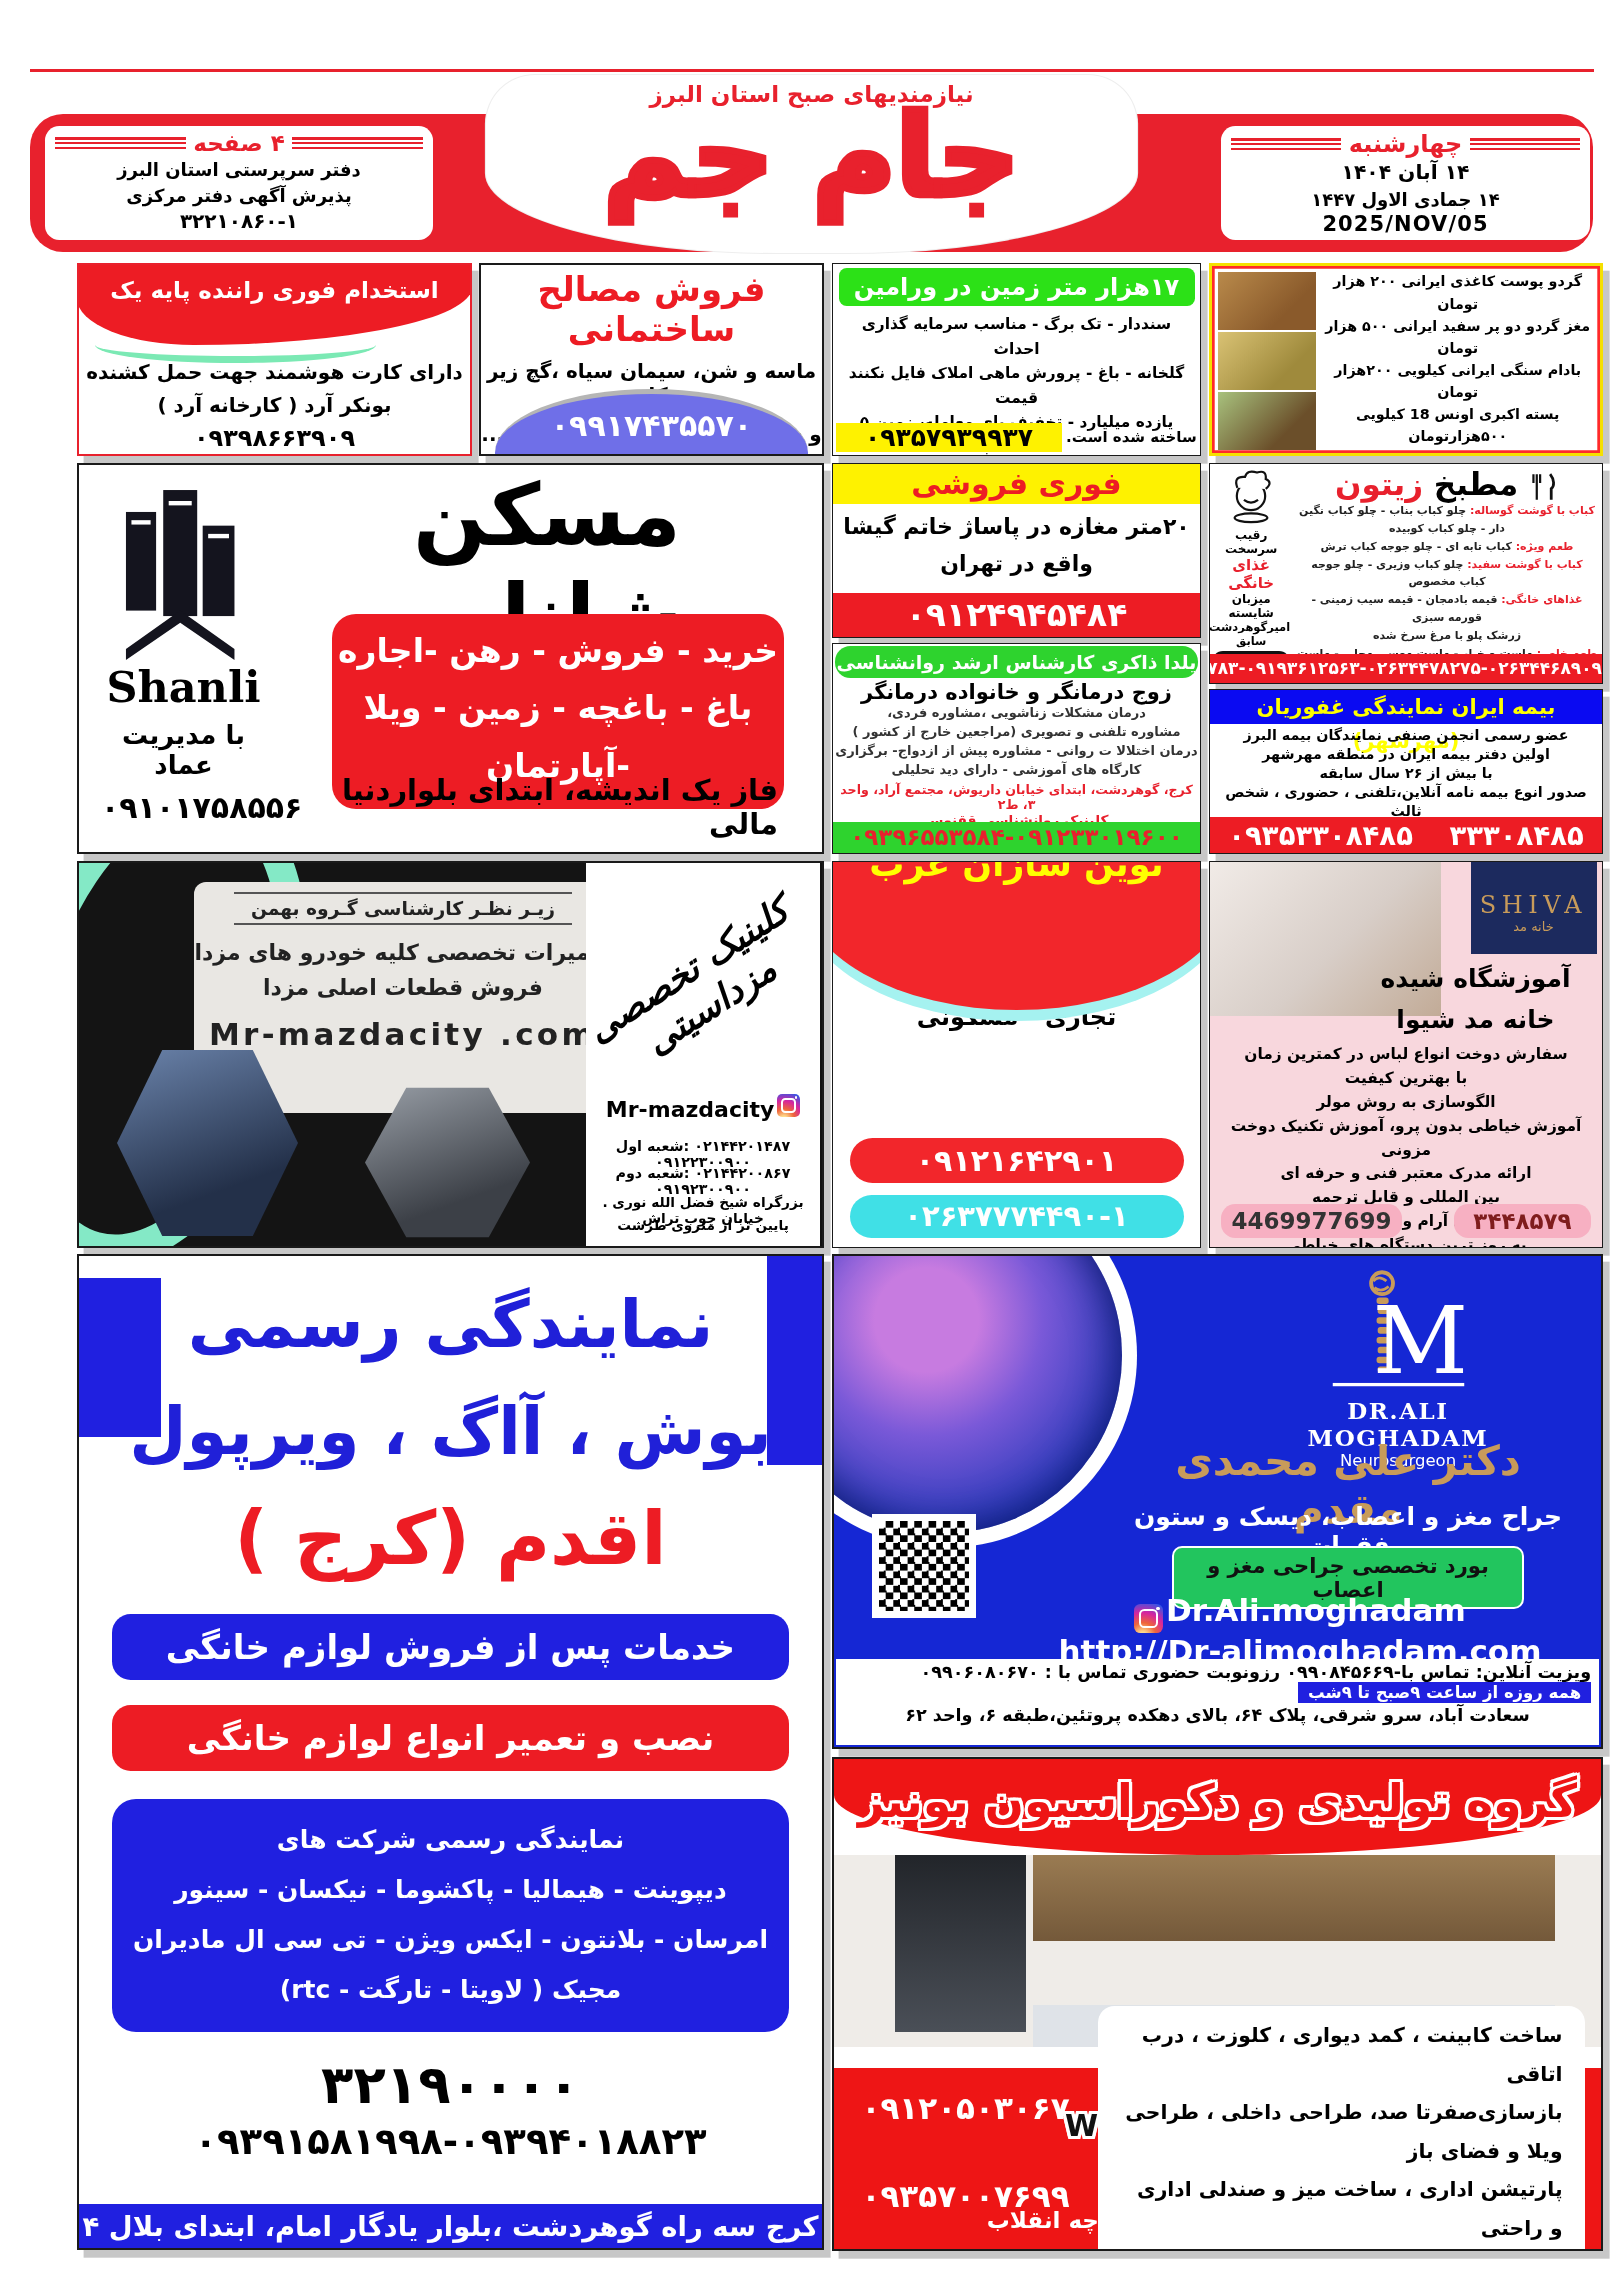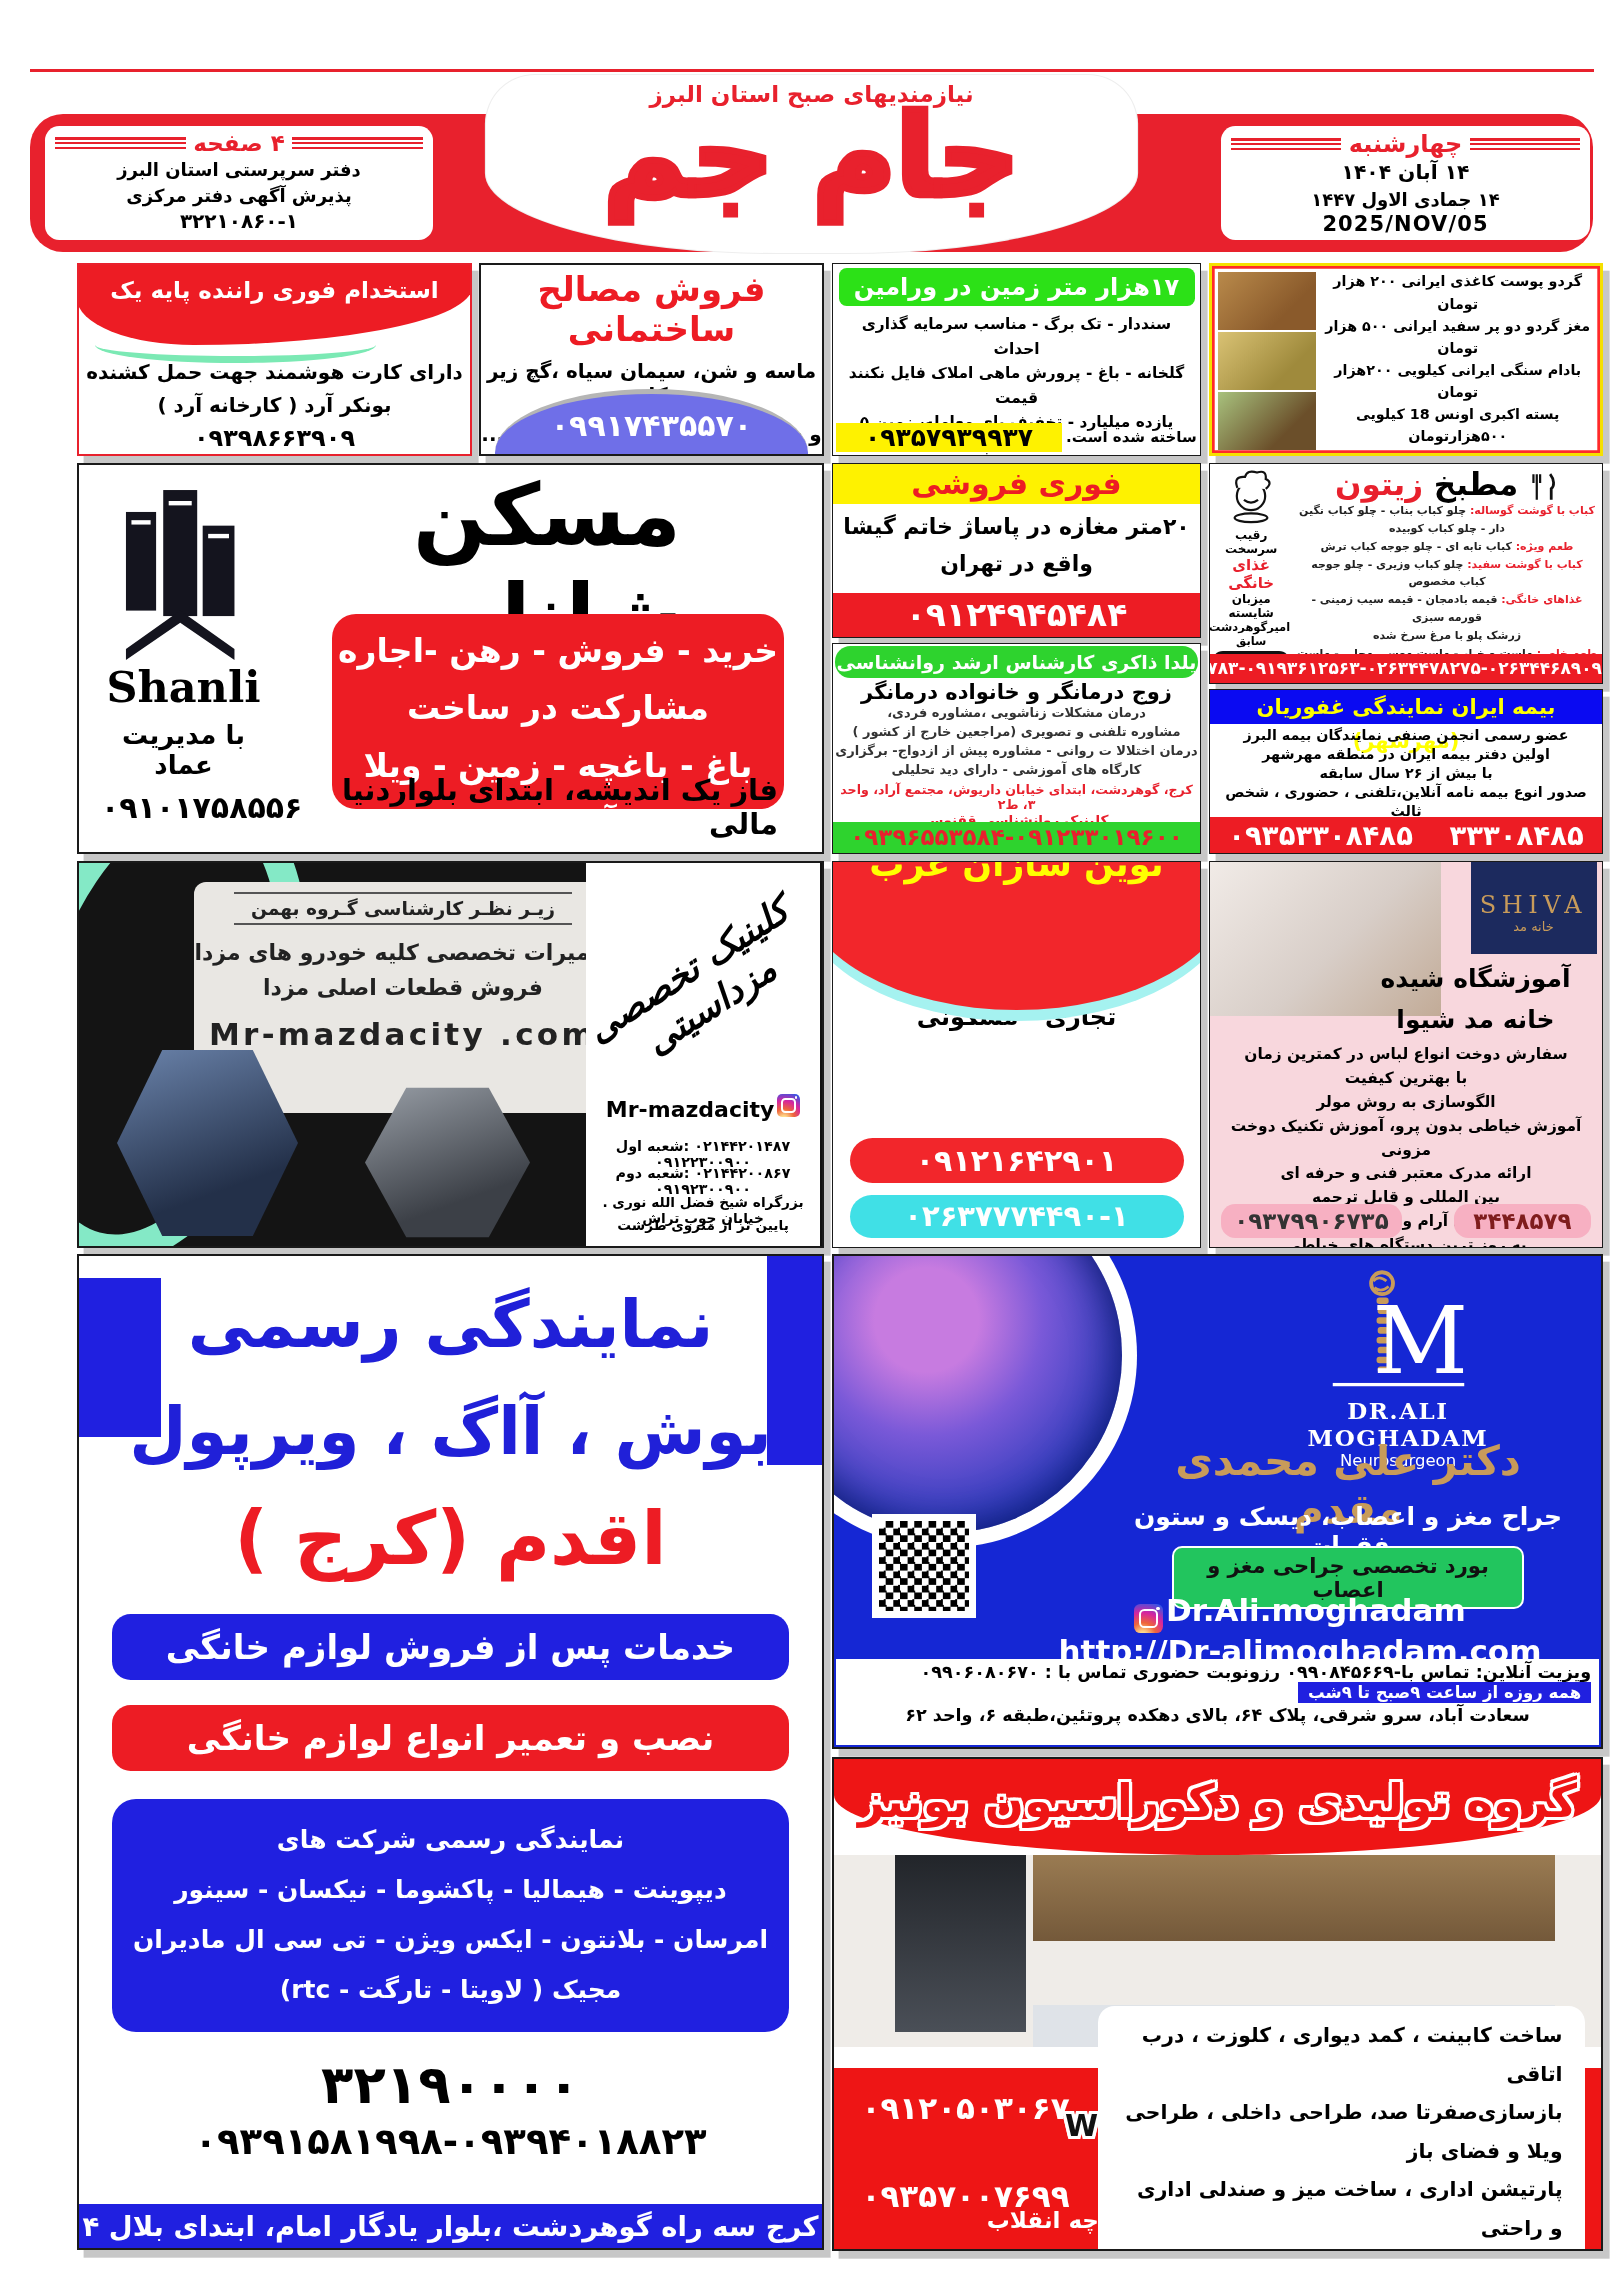--- a/index.html
+++ b/index.html
@@ -159,22 +159,22 @@
         <rect x="30" y="75" width="35" height="8" fill="#fff"></rect>
           <rect x="98" y="40" width="42" height="8" fill="#fff"></rect>
           <rect x="170" y="100" width="38" height="8" fill="#fff"></rect>
       </svg>
       <div class="b" style="font-size:43px;font-family:'DejaVu Serif',serif;">Shanli</div>
       <div class="b" style="font-size:26px;margin-top:7.7px;">با مدیریت عماد</div>
     </div>
     <div class="abs ctr" style="right:33px;top:0px;width:484px;font-size:86px;font-weight:900;">مسکن شانلی</div>
     <div class="shred" style="right:38px;left:253px;top:149px;height:187px;padding-top:7.7px;">
       <div style="font-size:33px;line-height:1.75;">خرید - فروش - رهن -اجاره</div>
+      <div style="font-size:33px;line-height:1.75;">باغ - باغچه - زمین - ویلا -آپارتمان</div>
       <div style="font-size:33px;line-height:1.75;">مشارکت در ساخت</div>
-      <div style="font-size:33px;line-height:1.75;">باغ - باغچه - زمین - ویلا -آپارتمان</div>
     </div>
     <div class="abs" style="left:22px;right:44px;bottom:11px;display:flex;justify-content:space-between;align-items:center;">
       <span class="b" style="font-size:29px;">فاز یک اندیشه، ابتدای بلواردنیا مالی</span>
       <span class="b" style="font-size:30px;letter-spacing:3.3px;">۰۹۱۰۱۷۵۸۵۵۶</span>
     </div>
   </div>
 
   <div class="ad" style="left:832px;top:463px;width:369px;height:175px;border-width:1.6px;">
     <div style="background:#fef200;height:40px;text-align:center;font-weight:bold;font-size:30px;color:#ed1c24;line-height:40px;">فوری فروشی</div>
     <div class="ctr b" style="font-size:22px;margin-top:10px;">۲۰متر مغازه در پاساژ خاتم گیشا</div>
@@ -298,21 +298,21 @@
     <div class="abs ctr b" style="left:5.5px;right:5.5px;top:181px;font-size:15.4px;line-height:1.55;">
       <div>سفارش دوخت انواع لباس در کمترین زمان</div>
       <div>با بهترین کیفیت</div>
       <div>الگوسازی به روش مولر</div>
       <div>آموزش خیاطی بدون پرو، آموزش تکنیک دوخت مزونی</div>
       <div>ارائه مدرک معتبر فنی و حرفه ای</div>
       <div>بین المللی و قابل ترجمه</div>
       <div>در محیطی آرام و شیک و مجهز به</div>
       <div>به روز ترین دستگاه های خیاطی</div>
     </div>
-    <div class="abs ctr b" style="left:11px;bottom:8.8px;width:181px;height:34px;background:#f7b0c2;border-radius:14.3px;font-size:23px;line-height:34px;color:#333;">۰۹۳۷۹۹۰۶۷۳۵</div>
+    <div class="abs ctr b" style="left:11px;bottom:8.8px;width:181px;height:34px;background:#f7b0c2;border-radius:14.3px;font-size:23px;line-height:34px;color:#333;">4469977699</div>
     <div class="abs ctr b" style="right:11px;bottom:8.8px;width:137px;height:34px;background:#f7b0c2;border-radius:14.3px;font-size:23px;line-height:34px;color:#7f1d1d;">۳۴۴۸۵۷۹</div>
   </div>
 
   <div class="ad" style="left:77px;top:1254px;width:747px;height:996px;border-width:2.7px;">
     <div class="abs" style="left:0;top:22px;width:82px;height:159px;background:#2020e0;"></div>
     <div class="abs" style="right:0;top:0;width:55px;height:209px;background:#2020e0;"></div>
     <div class="ctr" style="margin-top:30px;font-size:66px;font-weight:900;color:#2020d8;">نمایندگی رسمی</div>
     <div class="ctr" style="margin-top:30px;font-size:66px;font-weight:900;color:#2020d8;">بوش ، آاگ ، ویرپول</div>
     <div class="ctr" style="margin-top:25px;font-size:74px;font-weight:900;color:#ed1c24;">اقدم (کرج )</div>
     <div class="pill" style="margin:33px 33px 0;background:#2020e0;height:66px;font-size:34px;line-height:66px;border-radius:18.7px;">خدمات پس از فروش لوازم خانگی</div>

